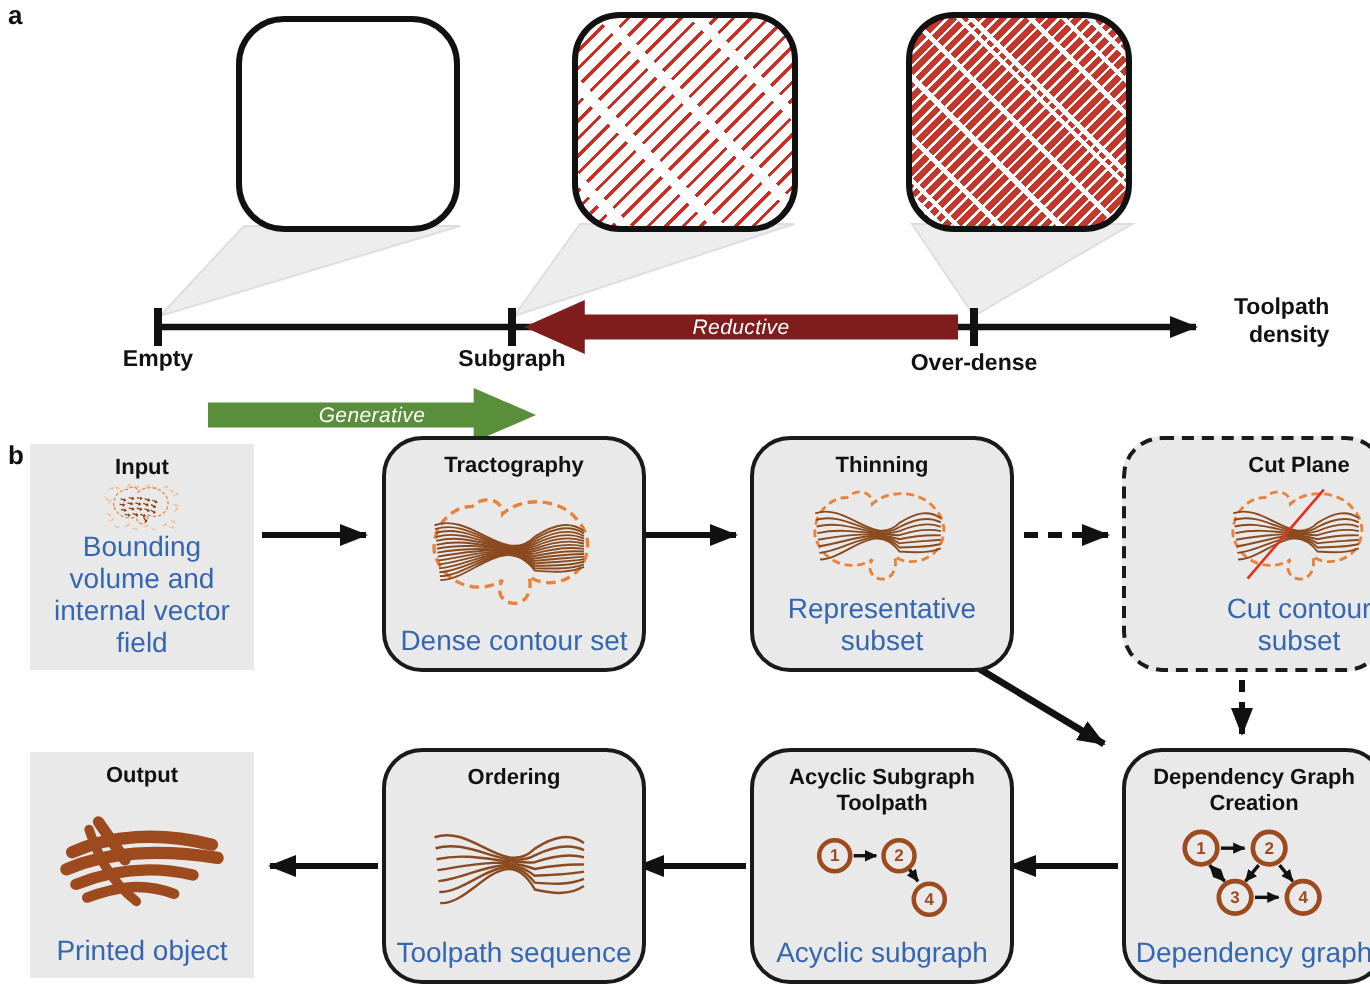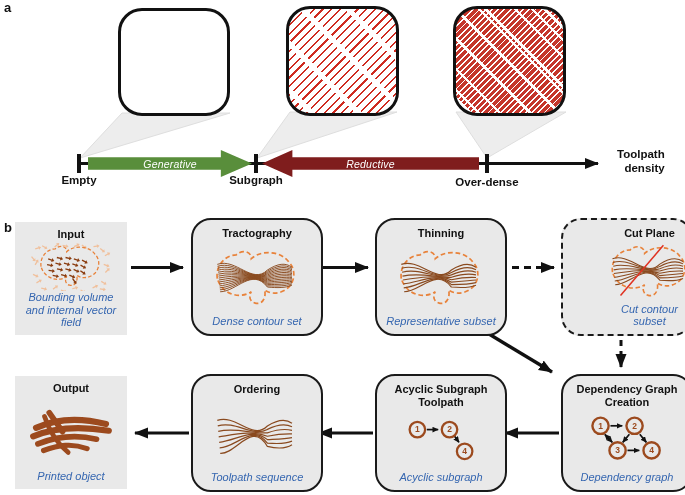--- a/index.html
+++ b/index.html
@@ -10,34 +10,34 @@
   .sq{position:absolute;box-sizing:border-box;border:3px solid #111;border-radius:24px;background:#fff;z-index:2;}
   .sq.sparse{background:
     repeating-linear-gradient(45deg, rgba(255,255,255,0) 0 14px, #fff 14px 19px, rgba(255,255,255,0) 19px 33px),
     repeating-linear-gradient(135deg, #fff 0 4.6px, #cf2b20 4.6px 6.2px);}
   .sq.dense{background:
     repeating-linear-gradient(45deg, rgba(255,255,255,0) 0 9px, #fff 9px 11.5px, rgba(255,255,255,0) 11.5px 21px),
     repeating-linear-gradient(45deg, rgba(255,255,255,0) 0 15px, #fff 15px 17px, rgba(255,255,255,0) 17px 37px),
     repeating-linear-gradient(135deg, #c5362b 0 3.1px, #fff 3.1px 4.4px);}
   .spec-arrow{position:absolute;top:150px;height:27px;z-index:2;display:flex;align-items:center;justify-content:center;
     color:#fff;font-style:italic;font-size:10.5px;letter-spacing:.2px;}
-  #gen-arrow{left:88px;width:164px;background:#598e3b;
-    clip-path:polygon(0 27%,81% 27%,81% 0,100% 50%,81% 100%,81% 73%,0 73%);}
+  #gen-arrow{left:104px;width:164px;background:#598e3b;
+    clip-path:polygon(0 27%,81% 27%,81% 0,100% 50%,81% 100%,81% 73%,0 73%);margin-top:44px;}
   #red-arrow{left:262px;width:217px;background:#7f1d1d;
     clip-path:polygon(100% 27%,14% 27%,14% 0,0 50%,14% 100%,14% 73%,100% 73%);}
   .axis-lab{position:absolute;z-index:3;font-weight:bold;font-size:11.5px;color:#111;text-align:center;line-height:1.25;}
   
   .pbox{position:absolute;width:132px;height:118px;box-sizing:border-box;background:#e9e9e9;z-index:2;
     display:flex;flex-direction:column;align-items:center;padding:7px 3px 6px;}
   .pbox.rounded{border:2.5px solid #1a1a1a;border-radius:20px;}
   .pbox.dashedb{border:2.5px dashed #1a1a1a;border-radius:20px;padding-left:48px;}
   .pbox.plain{width:112px;height:113px;padding:6px 3px 6px;}
   .pbox-title{font-weight:bold;font-size:11px;line-height:1.2;text-align:center;color:#111;}
   .illus{flex:1 1 auto;width:104px;min-height:0;}
-  .pbox-caption{font-style:italic;font-size:11px;line-height:1.15;color:#3566b0;text-align:center;}
+  .pbox-caption{font-size:14px;line-height:1.15;color:#3566b0;text-align:center;}
   .funnel{fill:#ededed;stroke:#dedede;stroke-width:1;}
   .nodec{stroke:#9c4a1e;fill:#e9e9e9;}
   .nodet{font-weight:bold;font-size:9px;fill:#9c4a1e;text-anchor:middle;font-family:"Liberation Sans",sans-serif;}
 </style>
 </head>
 <body>
 
 <div id="fig">
 
   <svg width="0" height="0" style="position:absolute" aria-hidden="true">

